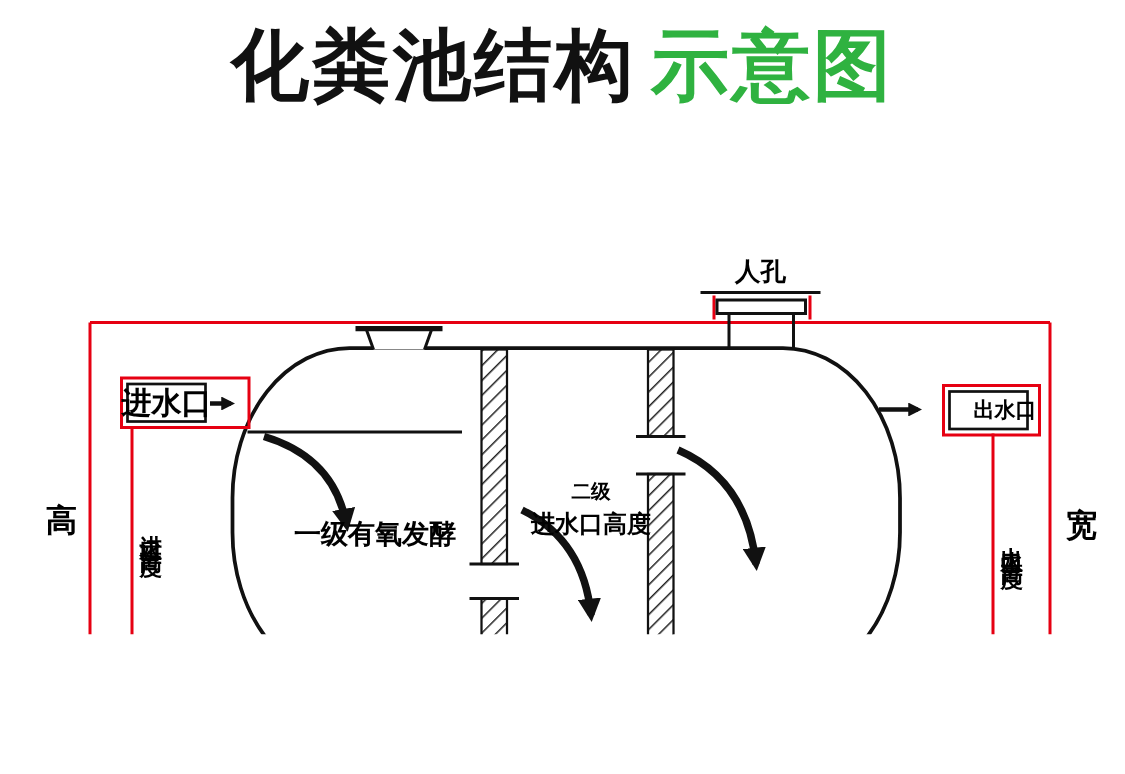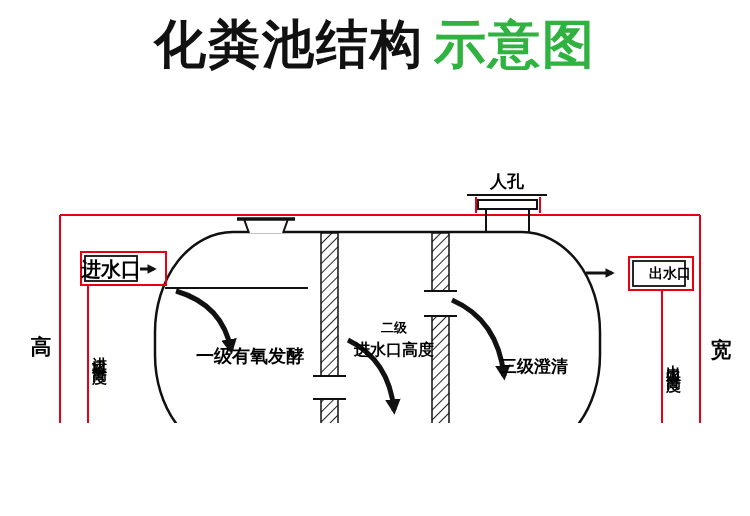--- a/index.html
+++ b/index.html
@@ -123,16 +123,15 @@
     <div class="lbl lbl-inlet">进水口</div>
     <div class="lbl lbl-outlet">出水口</div>
     <div class="lbl lbl-vert lbl-inheight">进水口高度</div>
     <div class="lbl lbl-vert lbl-outheight">出水口高度</div>
     <div class="lbl lbl-height">高</div>
     <div class="lbl lbl-width">宽</div>
     <div class="lbl lbl-length">长</div>
     <div class="lbl lbl-ch1">一级有氧发酵</div>
     <div class="lbl lbl-ch2a">二级</div>
     <div class="lbl lbl-ch2b">进水口高度</div>
-    <div class="lbl lbl-ch3">三级澄清</div>
   </div>
 
 </div>
 
 </body></html>

